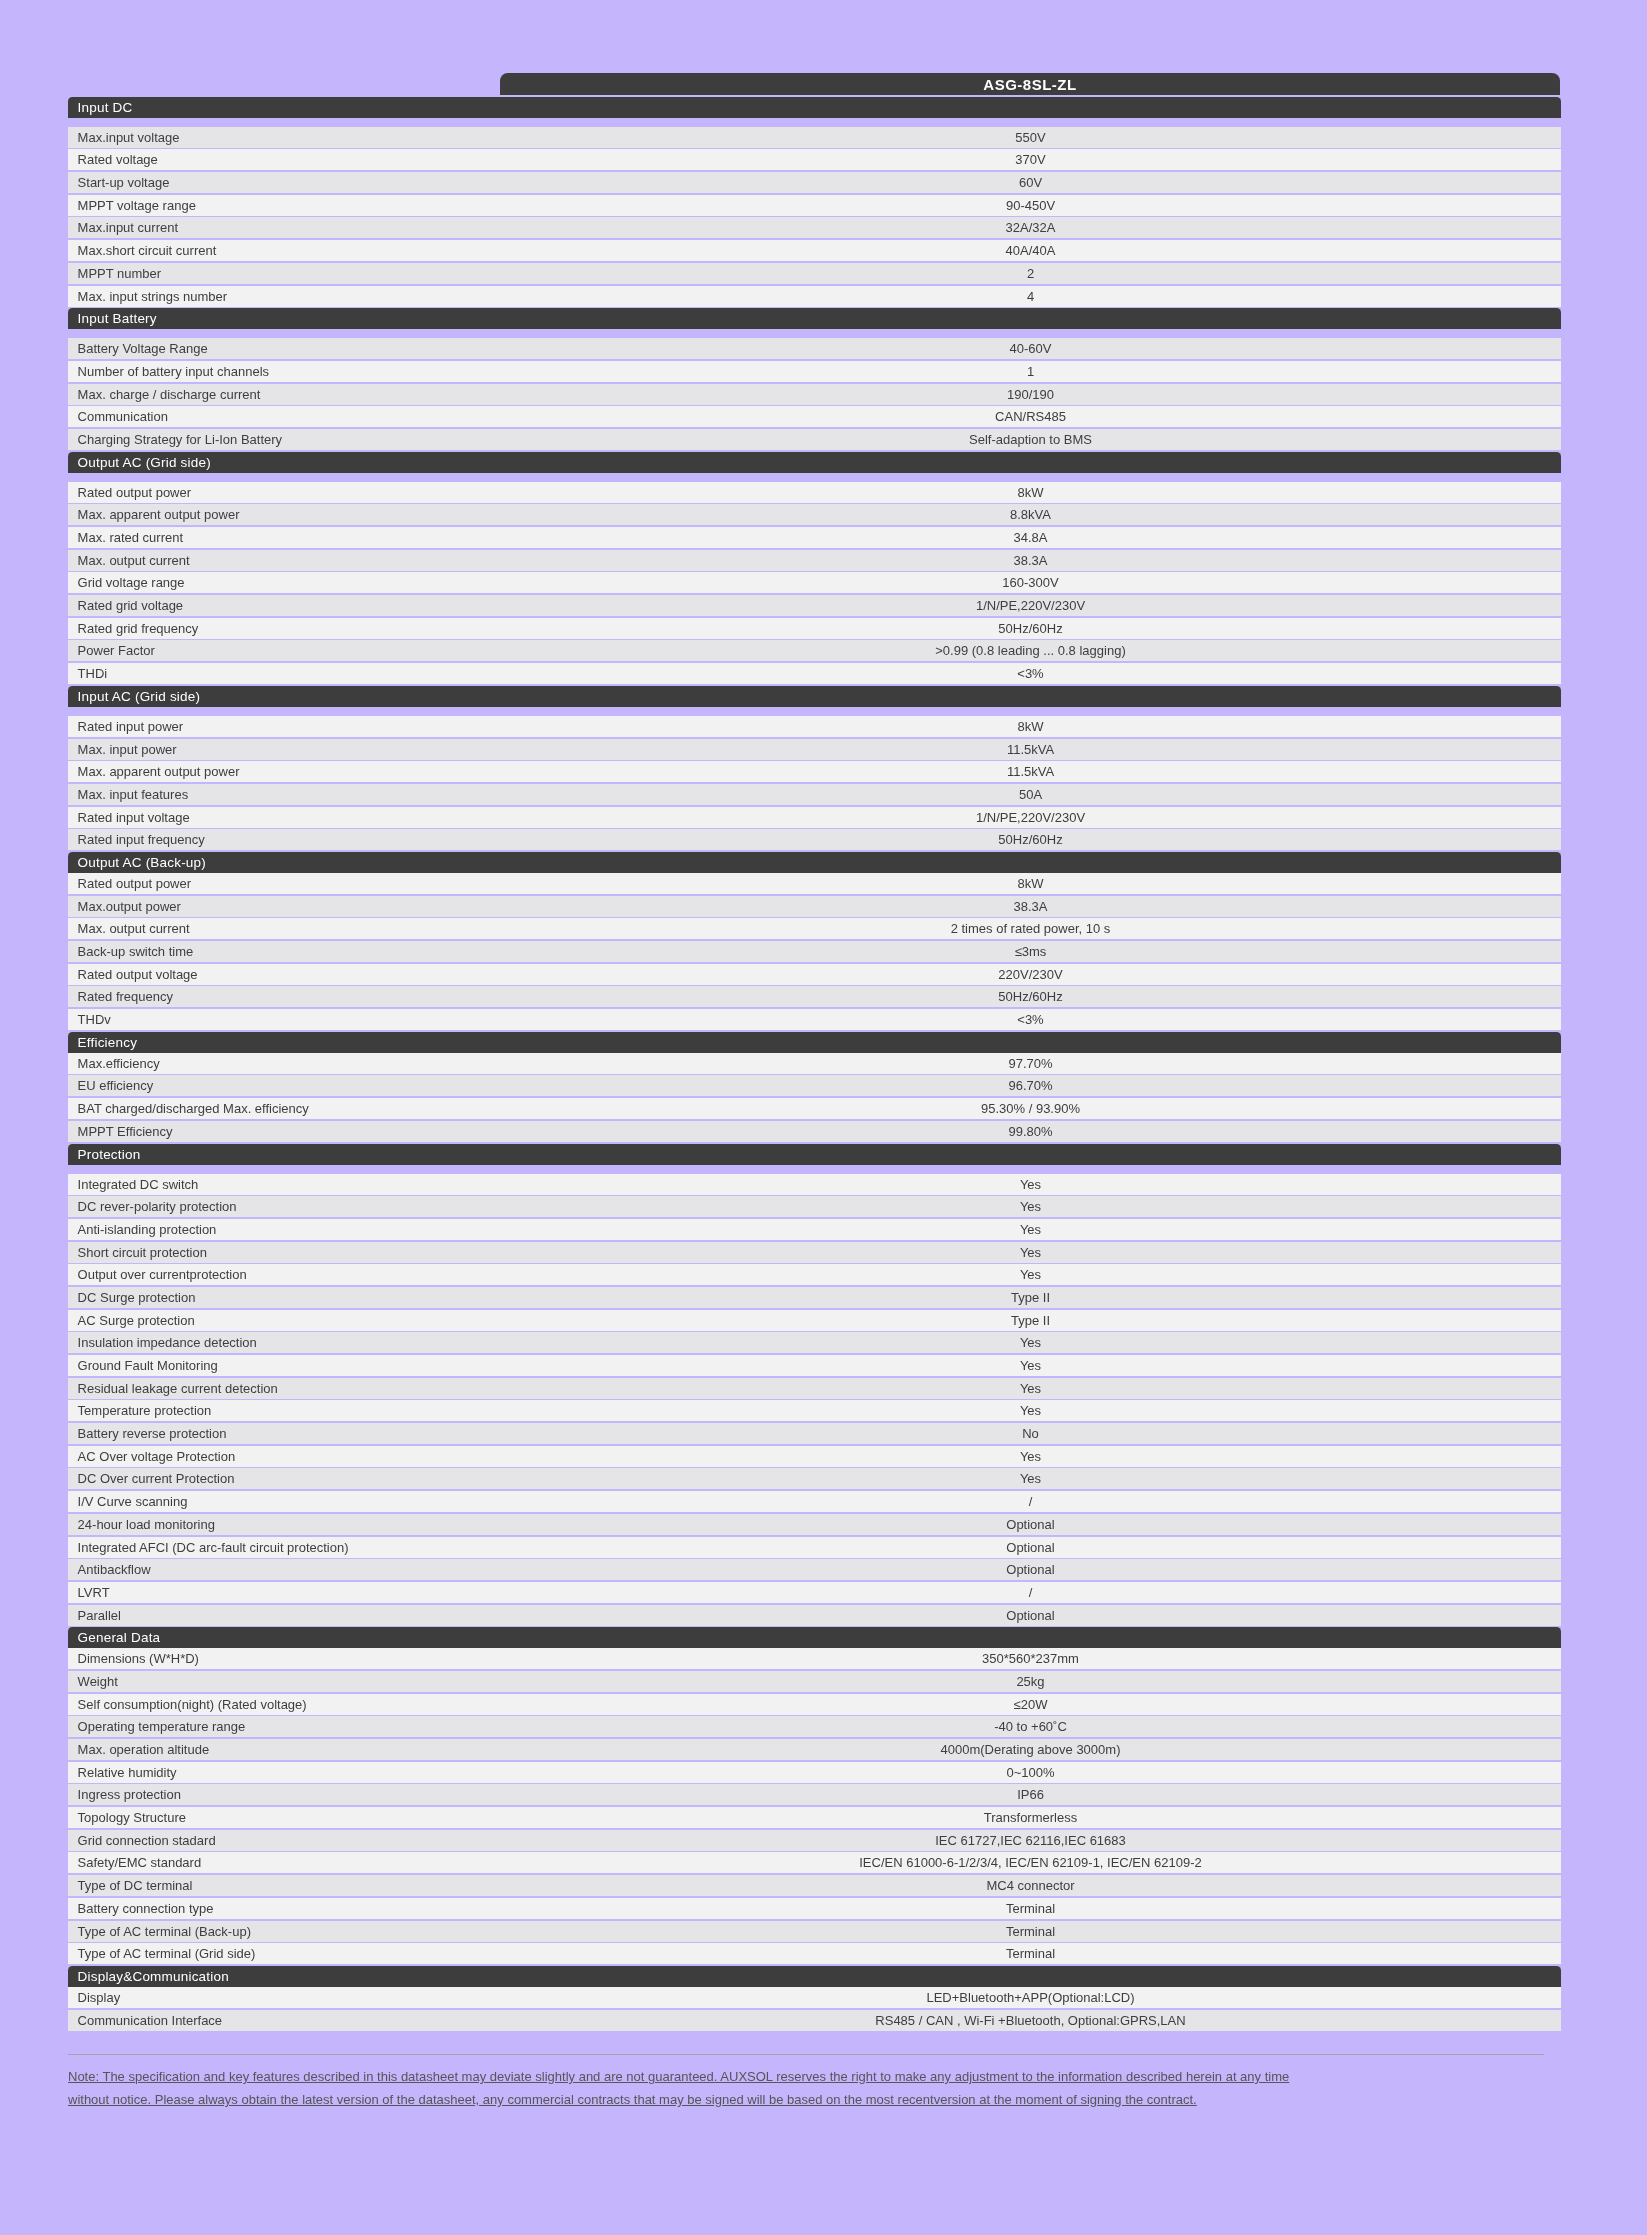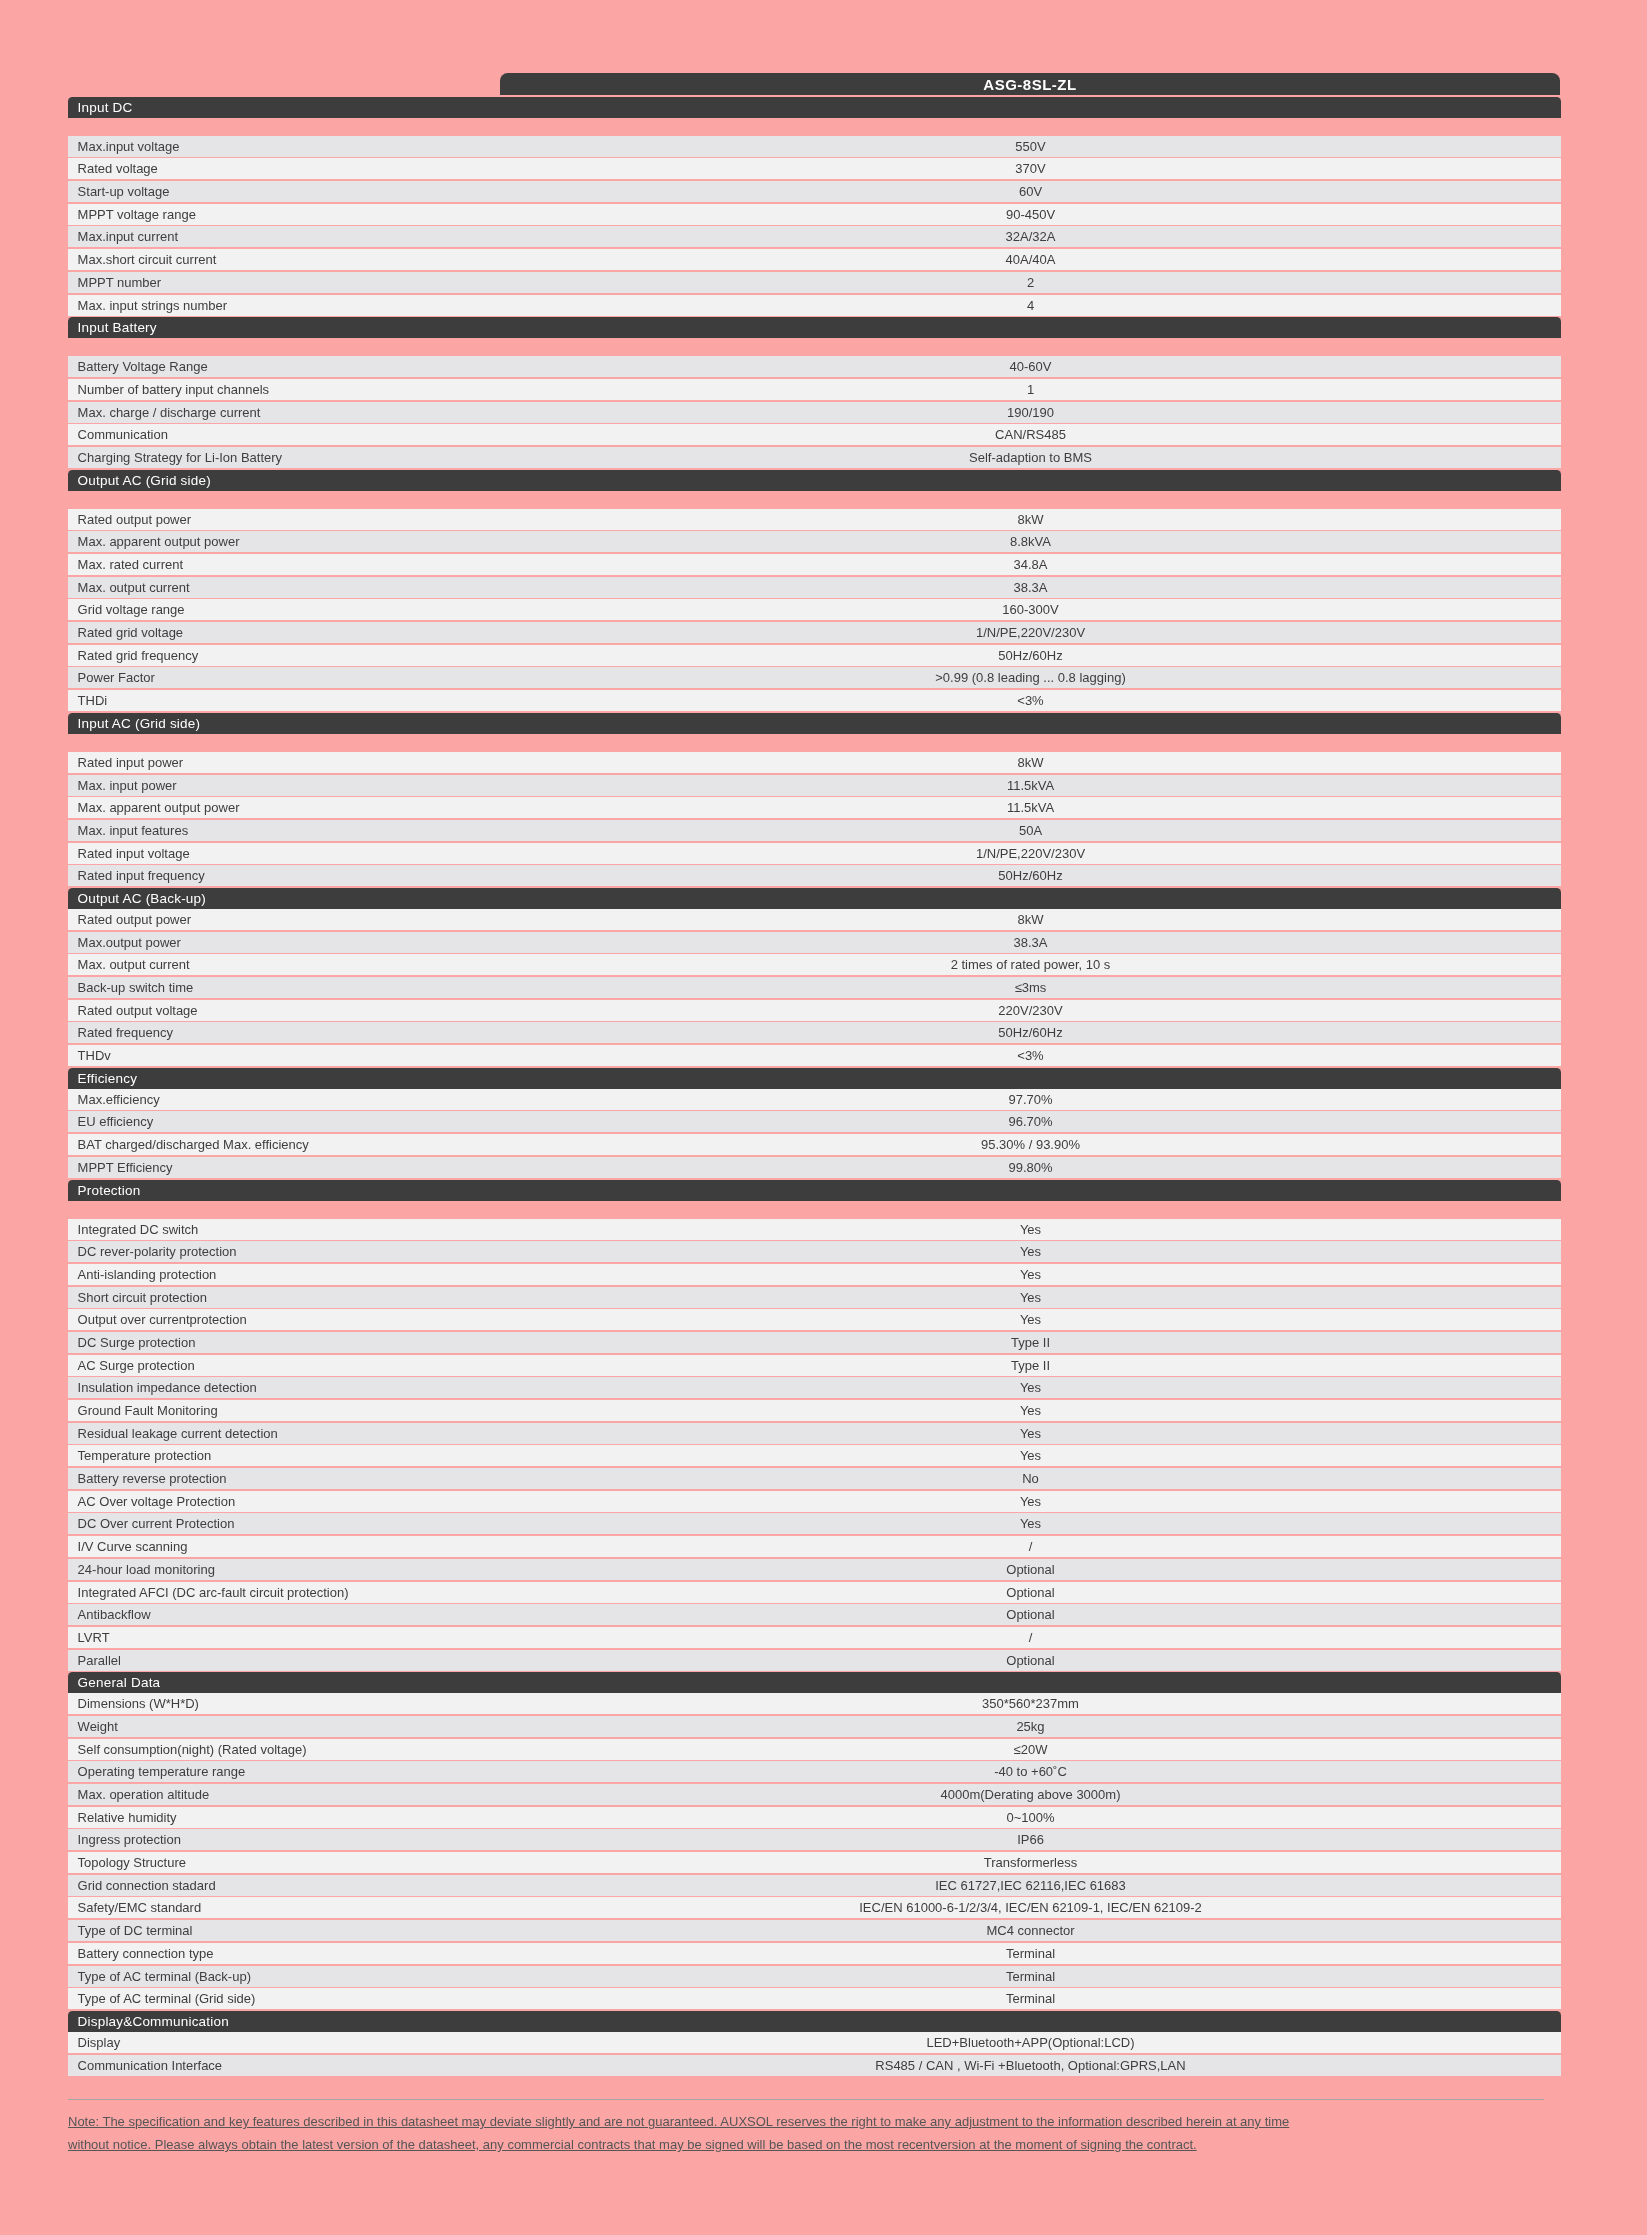--- a/index.html
+++ b/index.html
@@ -1,20 +1,20 @@
 <!DOCTYPE html>
 <html style="font-size:14px"><head>
 <meta charset="utf-8">
 <style>
   html, body { margin: 0; padding: 0; background: #ffffff; }
   .page {
     position: relative;
     width: 1647px;
     height: 2236px;
-    background: #fca5a5;
+    background: #c4b5fd;
     font-family: "Liberation Sans", sans-serif;
     overflow: hidden;
   }
   .spec {
     position: absolute;
     left: 68px;
     top: 73px;
     width: 1493px;
   }
   .model-banner {
@@ -28,21 +28,21 @@
     display: flex;
     align-items: center;
     justify-content: center;
     font-size: 15px;
     font-weight: bold;
     letter-spacing: 0.5px;
   }
   .spec-section { margin: 0; }
   .section-header {
     height: 21px;
-    margin-bottom: 18px;
+    margin-bottom: 9px;
     background: #3d3d3d;
     border-radius: 4.4px 4.4px 0 0;
     color: #ffffff;
     display: flex;
     align-items: center;
     padding-left: 9.6px;
     font-size: 13.5px;
     font-weight: 500;
     letter-spacing: 0.2px;
   }

